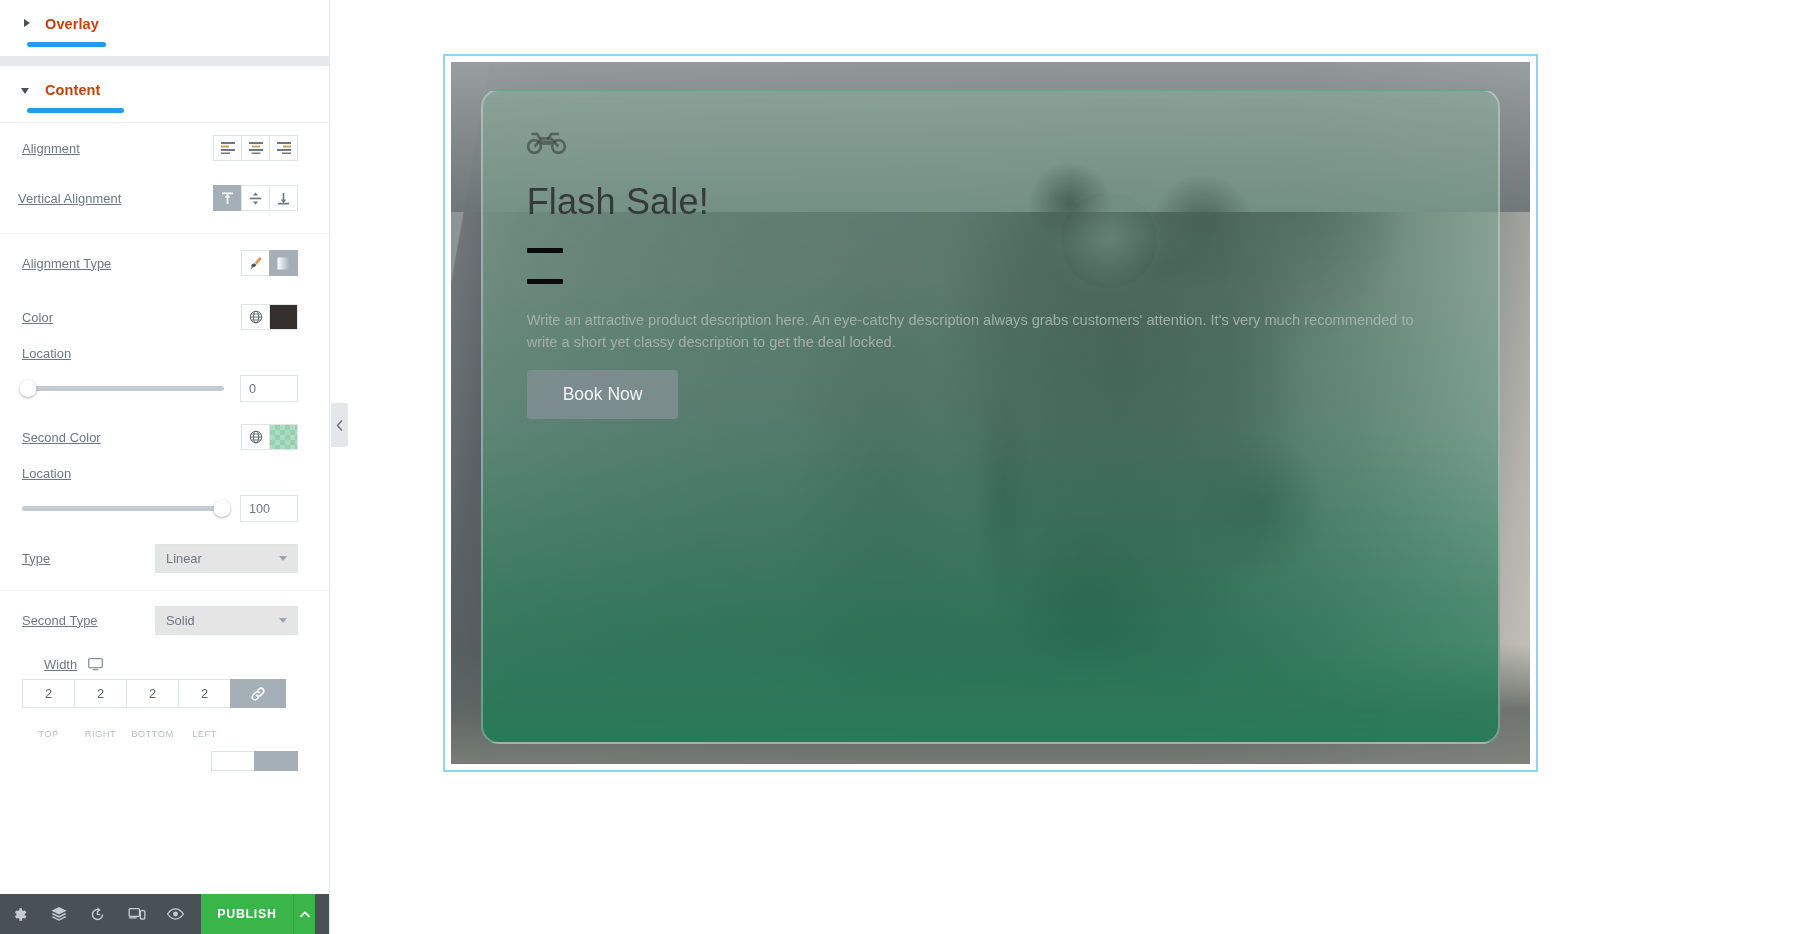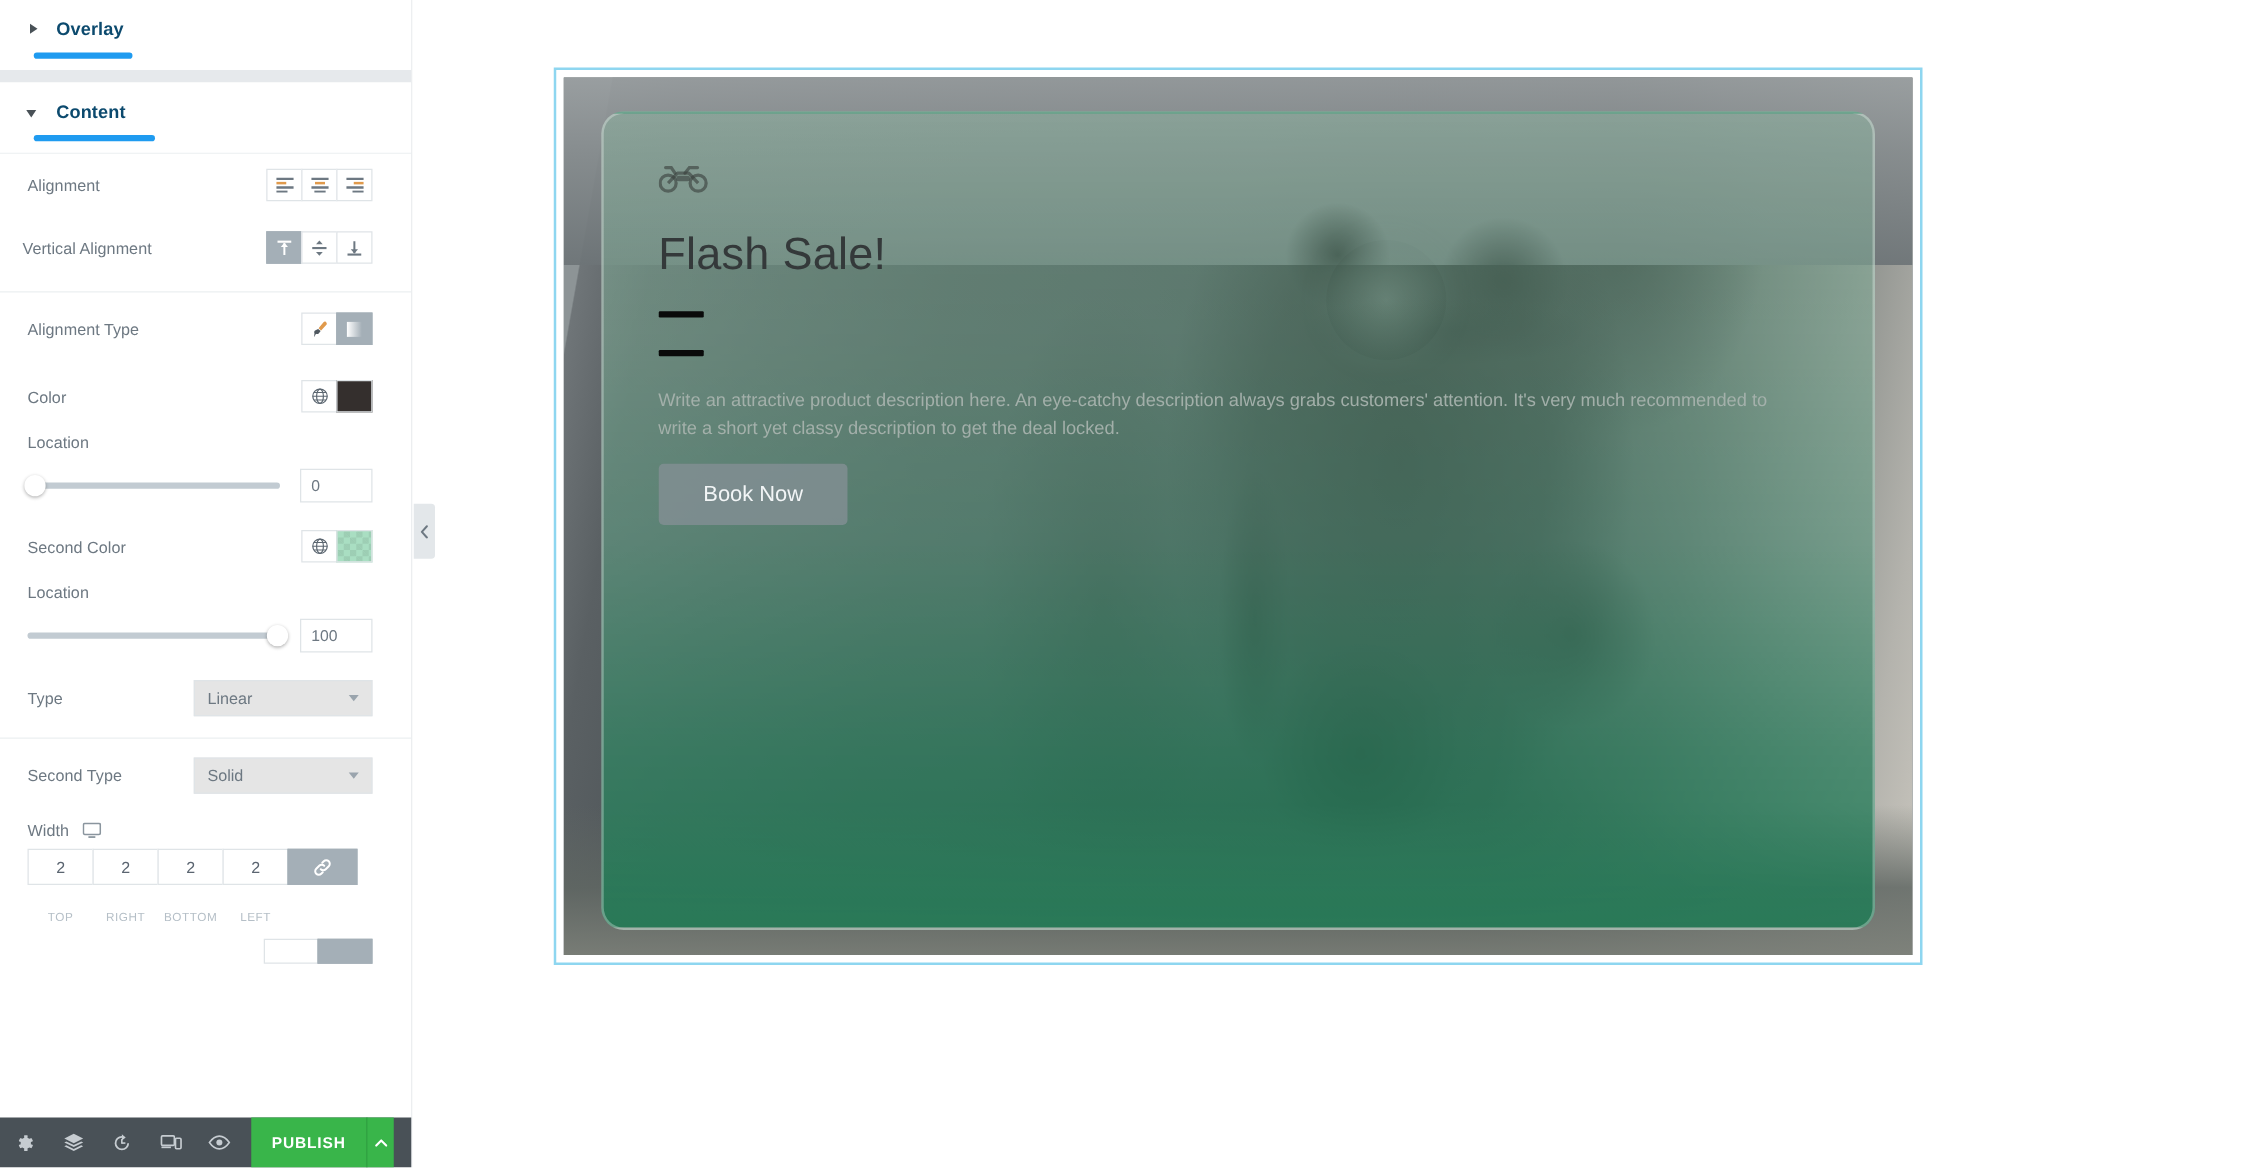--- a/index.html
+++ b/index.html
@@ -45,43 +45,43 @@
     border-top: 4.5px solid transparent;
     border-bottom: 4.5px solid transparent;
   }
   .sec-caret.down::before {
     content: ""; position: absolute; left: -1px; top: 3px;
     border-top: 6px solid #495157;
     border-left: 4.5px solid transparent;
     border-right: 4.5px solid transparent;
   }
   .sec-title {
-    font-size: 14.5px; font-weight: bold; color: #0c4a6e;
+    font-size: 14.5px; font-weight: bold; color: #c2410c;
     letter-spacing: .1px;
   }
   .sec-underline {
     position: absolute; left: 27px; bottom: 9px;
     height: 5px; border-radius: 3px; background: #1f9bf0;
   }
   .sec-underline.w1 { width: 79px; }
   .sec-underline.w2 { width: 97px; }
 
   .sep-band { height: 10px; background: #e6e9ec; }
   .hr { height: 1px; background: #eceff1; margin: 0; }
 
   
   .ctl {
     display: flex; align-items: center; justify-content: space-between;
     padding: 0 31px 0 22px; min-height: 46px;
   }
   .ctl-label {
     font-size: 12.9px; color: #6d7882; font-weight: normal;
-    letter-spacing: .05px; white-space: nowrap;
-  }
-  .ctl-label.with-dev { display: flex; align-items: center; gap: 11px; }
+    letter-spacing: .05px; white-space: nowrap; text-decoration: underline;
+  }
+  .ctl-label.with-dev { display: flex; align-items: center; gap: 11px; margin-left: 22px; }
 
   
   .choices { display: flex; }
   .choice {
     width: 29px; height: 26px;
     border: 1px solid #dfe4e7;
     background: #fff;
     display: flex; align-items: center; justify-content: center;
     margin-left: -1px;
     cursor: pointer;

